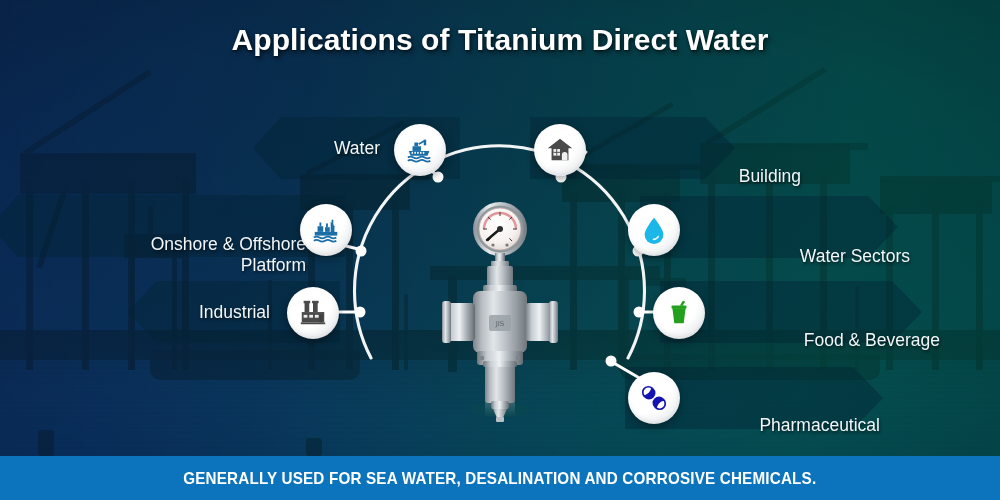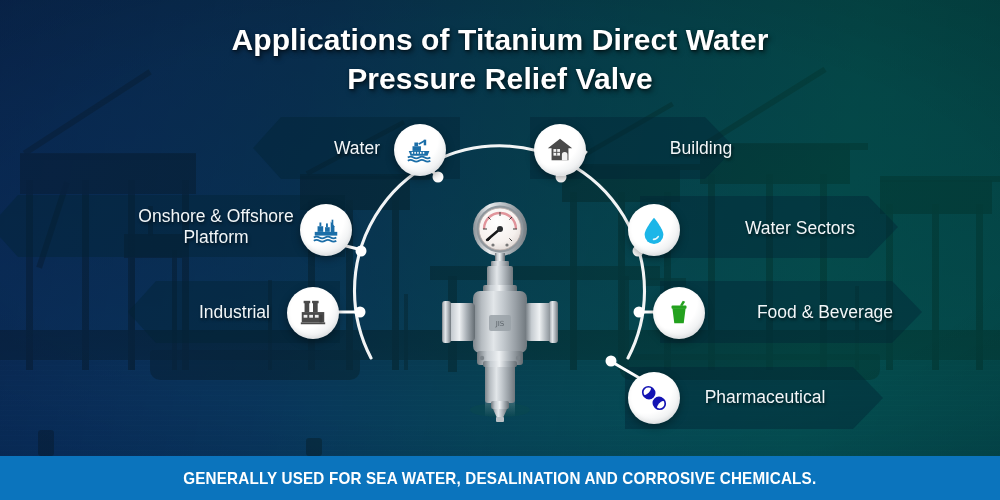--- a/index.html
+++ b/index.html
@@ -92,21 +92,21 @@
     clip-path:polygon(0 0, calc(100% - 30px) 0, 100% 50%, calc(100% - 30px) 100%, 0 100%);
   }
 
   
   .lbl{
     position:absolute; z-index:22; color:#f2f6f8;
     font-size:17.5px; line-height:1.22; white-space:pre-line;
     text-shadow:1px 2px 3px rgba(0,0,0,.55);
   }
   .lbl.r{ text-align:right; }
-  .lbl.l{ text-align:center; }
+  .lbl.l{ text-align:right;margin-top:28px; }
 
   
   .badge{
     position:absolute; width:52px; height:52px; border-radius:50%;
     background:radial-gradient(circle at 34% 28%, #ffffff 0%, #ffffff 52%, #e3e6e8 86%, #cfd4d7 100%);
     box-shadow:0 3px 9px rgba(0,0,0,.35), inset 0 -2px 4px rgba(0,0,0,.07);
     z-index:26; display:flex; align-items:center; justify-content:center;
   }
   .badge svg{ display:block; }
 
@@ -207,21 +207,20 @@
     <div class="buoy" style="left:38px;"></div>
     <div class="buoy" style="left:306px; height:18px;"></div>
 
     <div class="wash"></div>
     <div class="wash2"></div>
     <div class="vign"></div>
   </div>
 
   <div class="title">
     <span>Applications of Titanium Direct Water</span>
-    <span class="l2">Pressure Relief Valve</span>
   </div>
 
   <div class="chev left" style="left:253px; top:117px; width:207px;"></div>
   <div class="chev left" style="left:-10px; top:195px; width:355px;"></div>
   <div class="chev left" style="left:128px; top:281px; width:212px;"></div>
 
   <div class="chev right" style="left:530px; top:117px; width:205px;"></div>
   <div class="chev right" style="left:640px; top:196px; width:258px;"></div>
   <div class="chev right" style="left:660px; top:281px; width:262px;"></div>
   <div class="chev right" style="left:625px; top:367px; width:258px;"></div>

